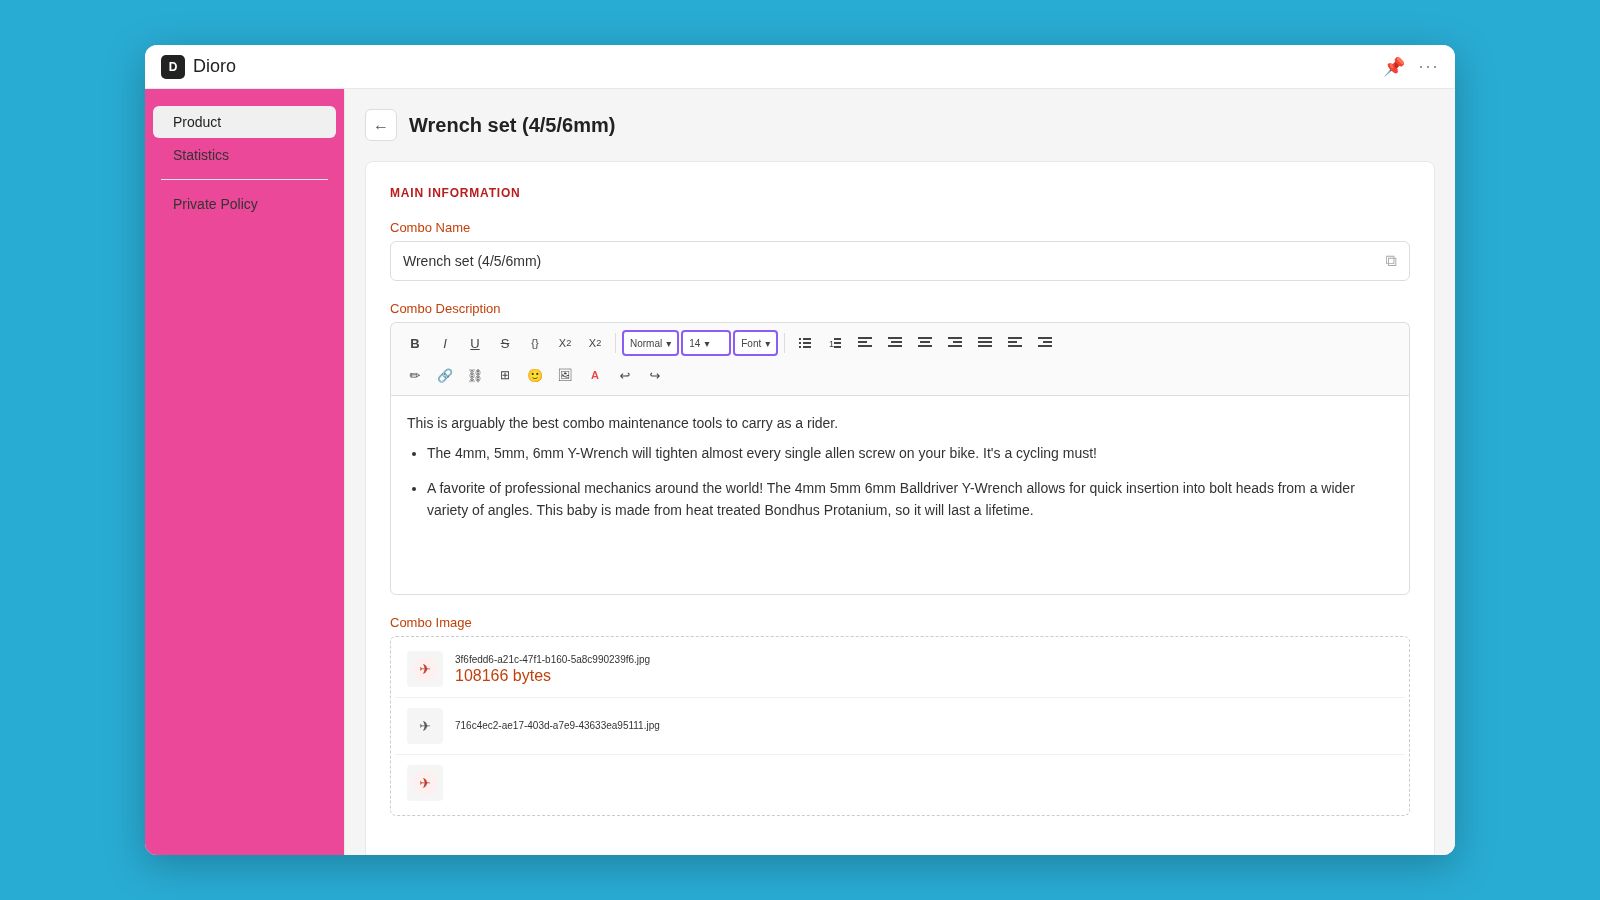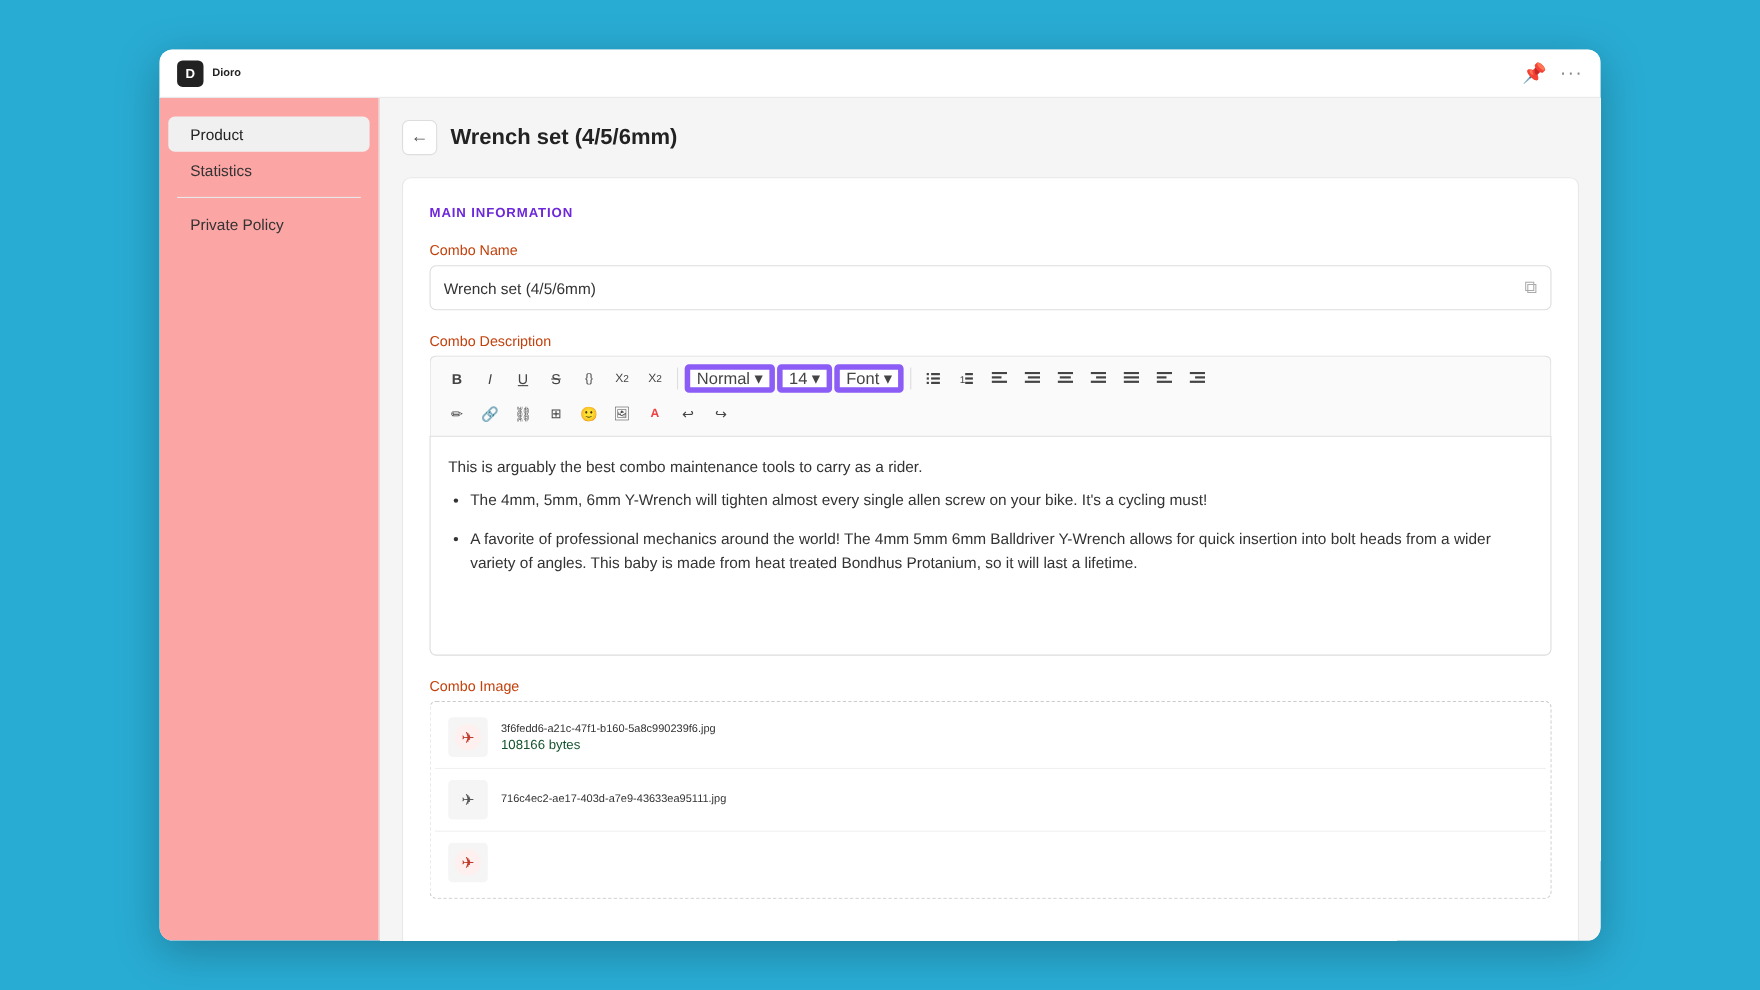--- a/index.html
+++ b/index.html
@@ -39,22 +39,22 @@
       border-radius: 5px;
       display: flex;
       align-items: center;
       justify-content: center;
       color: #fff;
       font-size: 12px;
       font-weight: bold;
       margin-right: 8px;
     }
     .titlebar-name {
-      font-size: 10px;
-      font-weight: 700;
+      font-size: 18px;
+      font-weight: 400;
       color: #222;
     }
     .titlebar-actions {
       margin-left: auto;
       display: flex;
       align-items: center;
       gap: 12px;
     }
     .titlebar-pin {
       color: #f0a500;
@@ -65,21 +65,21 @@
       font-size: 18px;
       letter-spacing: 1px;
     }
     .content {
       display: flex;
       flex: 1;
       overflow: hidden;
     }
     .sidebar {
       width: 200px;
-      background: #fca5a5;
+      background: #ec4899;
       border-right: 1px solid #e8e8e8;
       padding: 16px 0;
       flex-shrink: 0;
     }
     .sidebar-group {
       margin-bottom: 8px;
     }
     .sidebar-item {
       padding: 8px 20px;
       font-size: 14px;
@@ -141,21 +141,21 @@
     .card {
       background: #fff;
       border-radius: 8px;
       padding: 24px;
       margin-bottom: 16px;
       border: 1px solid #e8e8e8;
     }
     .section-title {
       font-size: 12px;
       font-weight: 700;
-      color: #6d28d9;
+      color: #b91c1c;
       letter-spacing: 0.8px;
       text-transform: uppercase;
       margin-bottom: 20px;
     }
     .field-label {
       font-size: 13px;
       color: #c2410c;
       margin-bottom: 6px;
     }
     .text-input {
@@ -199,24 +199,24 @@
       color: #444;
       padding: 0;
     }
     .toolbar-divider {
       width: 1px;
       height: 20px;
       background: #ddd;
       margin: 0 4px;
     }
     .toolbar-select {
-      border: 5px solid #8b5cf6;
+      border: 2px solid #8b5cf6;
       border-radius: 4px;
       padding: 2px 6px;
-      font-size: 15px;
+      font-size: 10px;
       background: #fff;
       color: #444;
       cursor: pointer;
       display: inline-flex;
       align-items: center;
       gap: 4px;
       height: 26px;
     }
     .toolbar-row {
       display: flex;
@@ -272,22 +272,22 @@
     }
     .image-info {
       flex: 1;
     }
     .image-name {
       font-size: 10px;
       color: #333;
       margin-bottom: 2px;
     }
     .image-size {
-      font-size: 12px;
-      color: #14532d;
+      font-size: 16px;
+      color: #c2410c;
     }
   </style>
 </head>
 <body>
 
 <div class="window">
 
   <div class="titlebar">
     <div class="titlebar-logo">
       <span>D</span>

